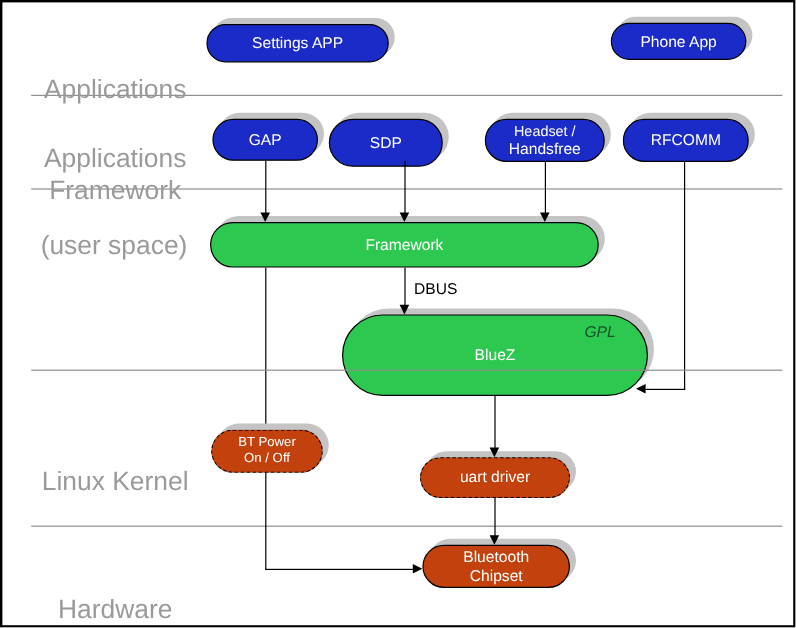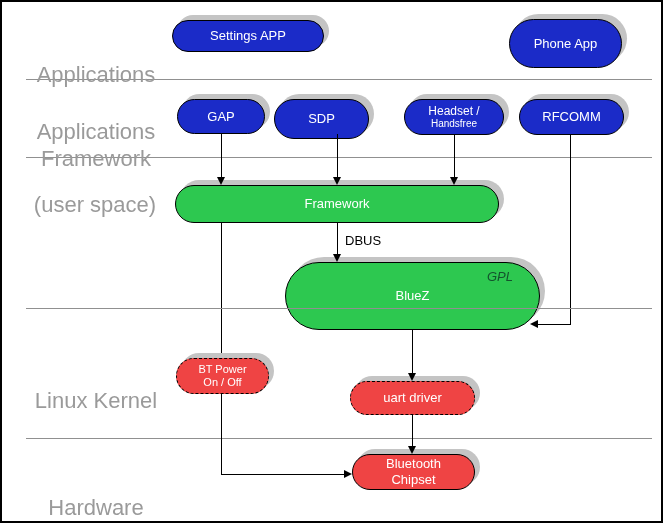--- a/index.html
+++ b/index.html
@@ -5,32 +5,32 @@
   html,body{margin:0;padding:0;background:#fff;font-family:"Liberation Sans",sans-serif;}
   .canvas{position:relative;width:663px;height:523px;border:2px solid #000;background:#fff;box-sizing:border-box;overflow:hidden;}
   .layer-label{position:absolute;color:#9A9A9A;font-size:22px;text-align:center;line-height:27px;margin-top:26px;}
   .sep{position:absolute;left:24px;width:626px;height:1px;background:#909090;}
   .pill{position:absolute;border:1.6px solid #000;border-radius:999px;color:#fff;
         display:flex;flex-direction:column;align-items:center;justify-content:center;
         font-size:13px;line-height:1.2;text-align:center;box-sizing:border-box;
         box-shadow:5px -5px 0 #c4c4c4;z-index:2;}
   .blue{background:#1B2BC8;}
   .green{background:#2DC850;}
-  .red{background:#ef4444;}
+  .red{background:#c2410c;}
   .dashed{border-style:dashed;border-width:1.8px;}
   .vline{position:absolute;width:1px;background:#000;z-index:3;}
   .hline{position:absolute;height:1px;background:#000;z-index:3;}
   .behind{z-index:1;}
   .ah{position:absolute;width:0;height:0;z-index:3;}
   .ah-down{border-left:4px solid transparent;border-right:4px solid transparent;border-top:8px solid #000;}
   .ah-left{border-top:4px solid transparent;border-bottom:4px solid transparent;border-right:8px solid #000;}
   .ah-right{border-top:4px solid transparent;border-bottom:4px solid transparent;border-left:8px solid #000;}
   .edge-label{position:absolute;color:#000;font-size:13px;z-index:4;}
   .corner-label{position:absolute;top:6px;right:26px;color:#14532d;font-size:13px;font-style:italic;}
-  .sub{font-size:10px;}
+  .sub{font-size:13px;}
   .small{font-size:11px;}
   .sep-top{z-index:6;}
 </style>
 </head>
 <body>
 
 <div class="canvas">
 
   <div class="sep" style="top:77px;"></div>
   <div class="sep" style="top:155px;"></div>
@@ -50,21 +50,21 @@
   <div class="layer-label" style="left:18px;top:359px;width:152px;">
     <span>Linux Kernel</span>
   </div>
   <div class="layer-label" style="left:18px;top:466px;width:152px;">
     <span>Hardware</span>
   </div>
 
   <div class="pill blue" style="left:170px;top:18px;width:152px;height:32px;">
     <span>Settings APP</span>
   </div>
-  <div class="pill blue" style="left:507px;top:17px;width:113px;height:49px;">
+  <div class="pill blue" style="left:507px;top:17px;width:113px;height:31px;">
     <span>Phone App</span>
   </div>
 
   <div class="pill blue" style="left:175px;top:97px;width:88px;height:35px;">
     <span>GAP</span>
   </div>
   <div class="pill blue" style="left:272px;top:97px;width:95px;height:40px;">
     <span>SDP</span>
   </div>
   <div class="pill blue" style="left:402px;top:97px;width:100px;height:36px;font-size:12px;">

